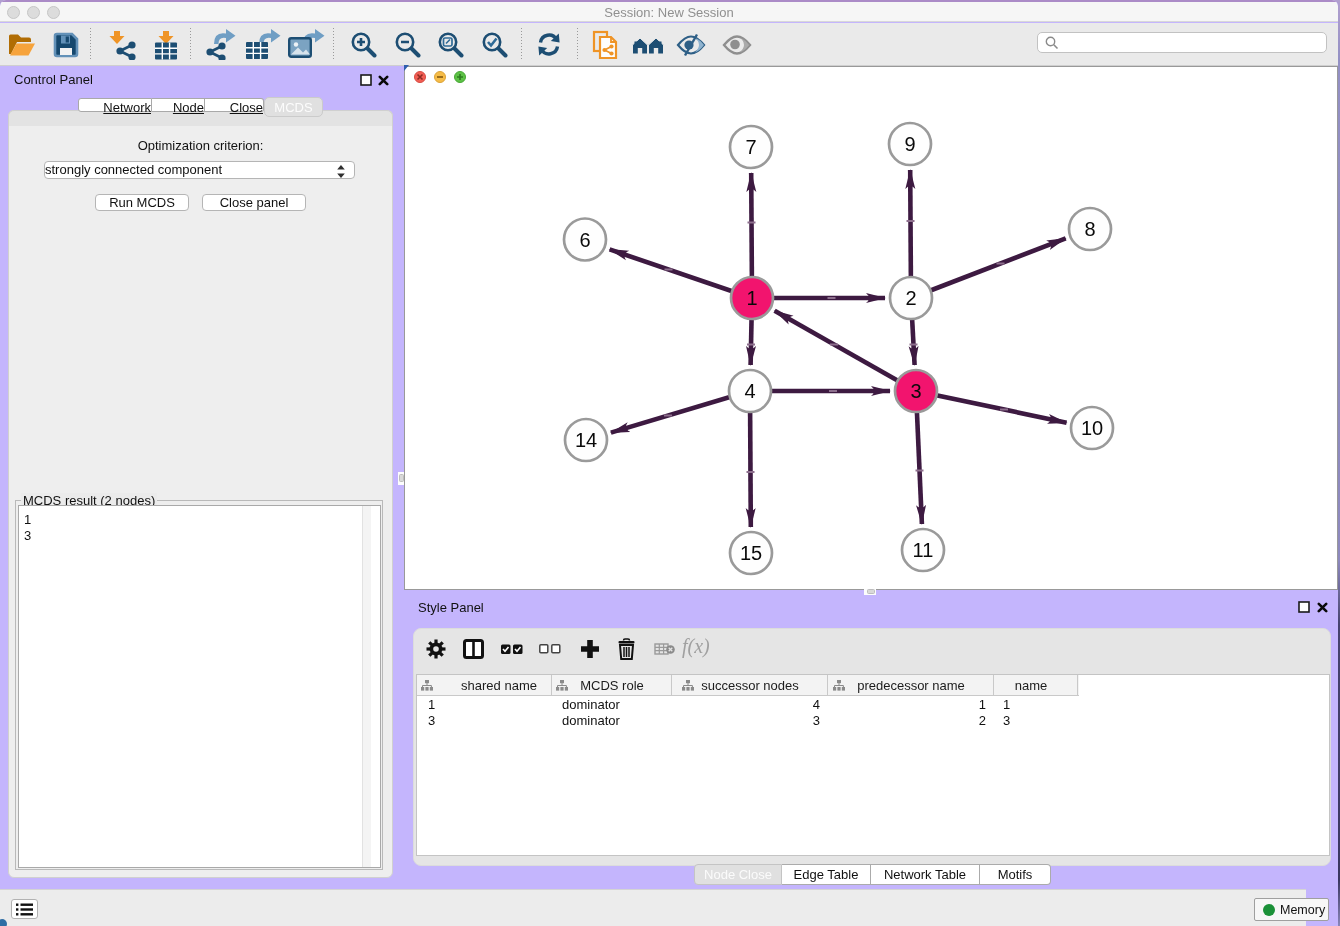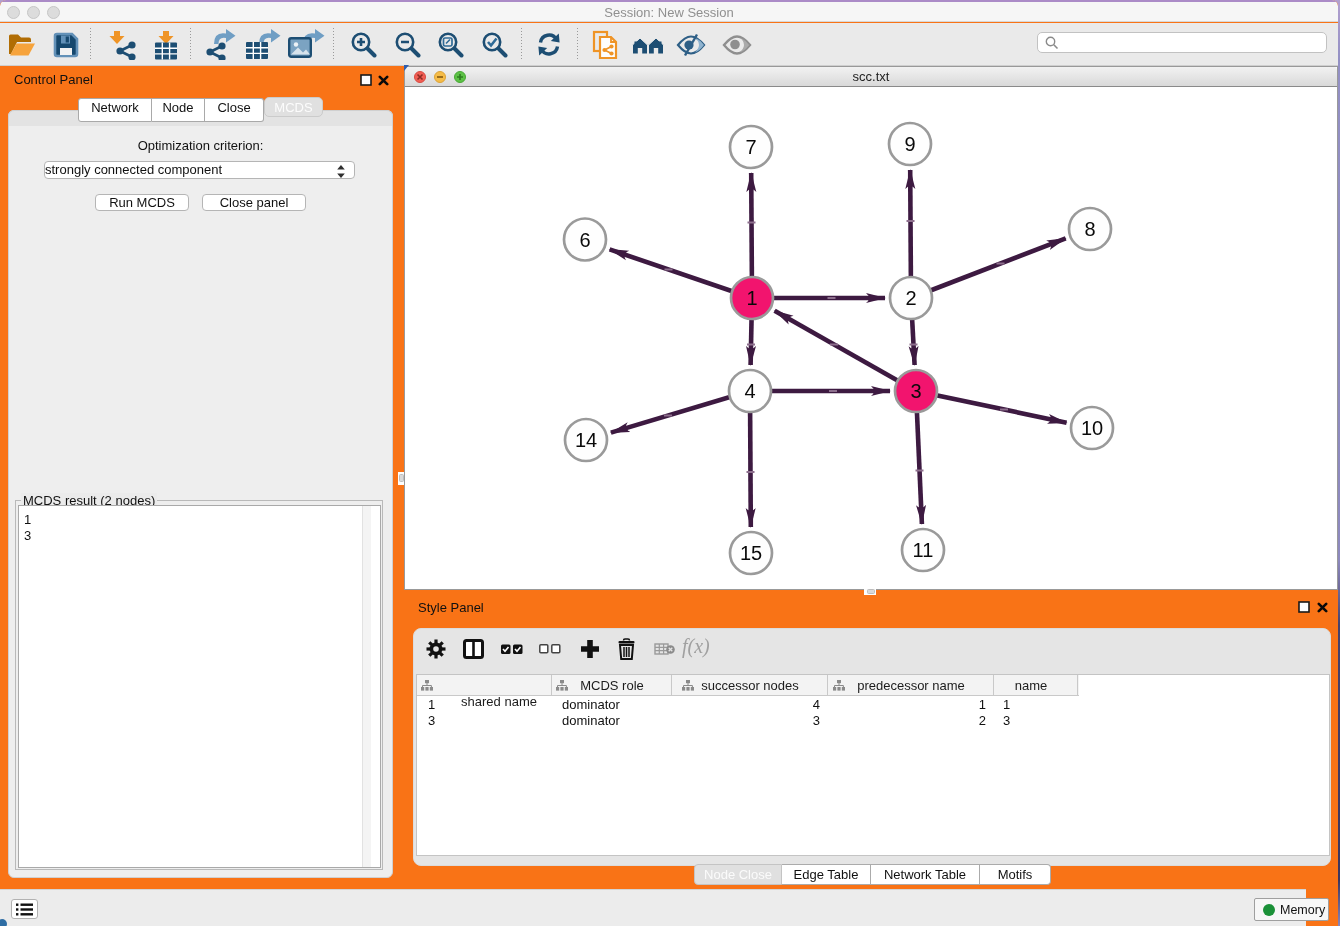--- a/index.html
+++ b/index.html
@@ -1,20 +1,20 @@
 <!DOCTYPE html>
 <html><head>
 <meta charset="utf-8">
 <style>
   * { margin:0; padding:0; box-sizing:border-box; }
   html,body { width:1340px; height:926px; overflow:hidden; }
   body { font-family:"Liberation Sans", sans-serif;
     background:linear-gradient(180deg, #b2a0cf 0px, #9390c4 60px, #8d89be 560px, #46426e 625px, #3a3660 880px, #8a86ba 926px); }
   #app { position:absolute; left:0; top:0; width:1338px; height:926px;
-         background:#f97316; border-radius:6px 6px 0 0; overflow:hidden; filter:opacity(99.9%); }
+         background:#c4b5fd; border-radius:6px 6px 0 0; overflow:hidden; filter:opacity(99.9%); }
   #purplestrip { position:absolute; left:0; top:0; width:1340px; height:2px;
          background:#ab8bc7; z-index:60; }
   
   #titlebar { position:absolute; left:0; top:0; width:1338px; height:22px;
     background:#f6f6f6; border-bottom:1px solid #d8d8d8; border-radius:6px 6px 0 0; }
   .tlight { position:absolute; top:6px; width:13px; height:13px; border-radius:50%;
     background:#dcdcdc; border:1px solid #c6c6c6; }
   #wintitle { position:absolute; top:5px; left:0; width:1338px; text-align:center;
     font-size:13px; color:#909090; }
   
@@ -24,22 +24,22 @@
     background-image:repeating-linear-gradient(#9a9a9a 0 1px, transparent 1px 3px); }
   .ticon { position:absolute; top:0; height:43px; display:flex; align-items:center; justify-content:center; }
   #searchbox { position:absolute; left:1037px; top:9px; width:290px; height:21px;
     background:#fff; border:1px solid #c2c2c2; border-radius:5px; }
   
   #cp-title { position:absolute; left:14px; top:72px; font-size:13px; color:#111; }
   #cp-box { position:absolute; left:8px; top:110px; width:385px; height:768px;
     background:#eeeeee; border:1px solid #d0d0d0; border-radius:6px; }
   #cp-tabband { position:absolute; left:8px; top:110px; width:385px; height:16px;
     background:#e3e3e3; border-radius:6px 6px 0 0; border:1px solid #d0d0d0; border-bottom:none; }
-  .tab { position:absolute; top:98px; height:24px; background:#fff; border:1px solid #a9a9a9;
-    font-size:13px; color:#111; text-align:center; line-height:17px; }
+  .tab { position:absolute; top:98px; height:14px; background:#fff; border:1px solid #a9a9a9;
+    font-size:13px; color:#111; text-align:right; line-height:17px;text-decoration:underline; }
   #tab-mcds { position:absolute; left:264px; top:97px; width:59px; height:20px;
     background:#e0e0e0; border:1px solid #cbcbcb; border-radius:5px; font-size:13px;
     color:#fcfcfc; text-align:center; line-height:19px; }
   #opt-label { position:absolute; left:8px; top:138px; width:385px; text-align:center;
     font-size:13px; color:#111; }
   #opt-select { position:absolute; left:44px; top:161px; width:311px; height:18px;
     background:#fff; border:1px solid #b5b5b5; border-radius:4px; font-size:13px;
     color:#111; line-height:16px; }
   .btn { position:absolute; top:194px; height:17px; background:#fff; border:1px solid #b5b5b5;
     border-radius:4px; font-size:13px; color:#111; text-align:center; line-height:15px; }
@@ -287,21 +287,20 @@
   <div class="btn" style="left:202px; width:104px;">Close panel</div>
   <div id="mcds-fs"></div>
   <div id="mcds-legend">MCDS result (2 nodes)</div>
   <div id="mcds-text">1<br>3</div>
   <div id="mcds-scroll"></div>
 
   <div id="netwin">
     <svg width="5" height="6" viewBox="0 0 5 6" style="position:absolute;left:-1px;top:-2px;z-index:5;">
         <path d="M0,0 L5,0 L0,6 Z" fill="#2f5fae"></path>
       </svg>
-    <div id="nettitle">scc.txt</div>
     <div class="mac" style="left:9px;  background:#f25e54; border:1px solid #d64b42;">
         <svg width="10" height="10" viewBox="0 0 10 10" style="position:absolute;left:0;top:0;">
           <path d="M2.5,2.5 L7.5,7.5 M7.5,2.5 L2.5,7.5" stroke="#8c2b23" stroke-width="1.6"></path>
         </svg>
       </div>
     <div class="mac" style="left:29px; background:#f6bc47; border:1px solid #dba338;">
         <svg width="10" height="10" viewBox="0 0 10 10" style="position:absolute;left:0;top:0;">
           <path d="M2,5 L8,5" stroke="#9a6c1b" stroke-width="1.8"></path>
         </svg>
       </div>
@@ -489,21 +488,21 @@
             <rect x="4.4" y="7" width="3.2" height="3.6"></rect>
             <rect x="8.8" y="7" width="3.2" height="3.6"></rect>
           </g>
           <g stroke="#8a8a8a" stroke-width="1">
             <line x1="6" y1="3" x2="6" y2="5.5"></line>
             <line x1="1.5" y1="5.5" x2="10.4" y2="5.5"></line>
             <line x1="1.5" y1="5.5" x2="1.5" y2="7"></line>
             <line x1="10.4" y1="5.5" x2="10.4" y2="7"></line>
           </g>
         </svg>
-      <div class="thlabel" style="left:82px;margin-top:16px;">shared name</div>
+      <div class="thlabel" style="left:82px;">shared name</div>
       <div class="thlabel" style="left:195px;">MCDS role</div>
       <div class="thlabel" style="left:333px;">successor nodes</div>
       <div class="thlabel" style="left:494px;">predecessor name</div>
       <div class="thlabel" style="left:614px;">name</div>
     </div>
     <div class="td" style="left:11px; top:22px;">1</div>
     <div class="td" style="left:145px; top:22px;">dominator</div>
     <div class="td" style="left:340px; top:22px; width:63px; text-align:right;">4</div>
     <div class="td" style="left:510px; top:22px; width:59px; text-align:right;">1</div>
     <div class="td" style="left:586px; top:22px;">1</div>

